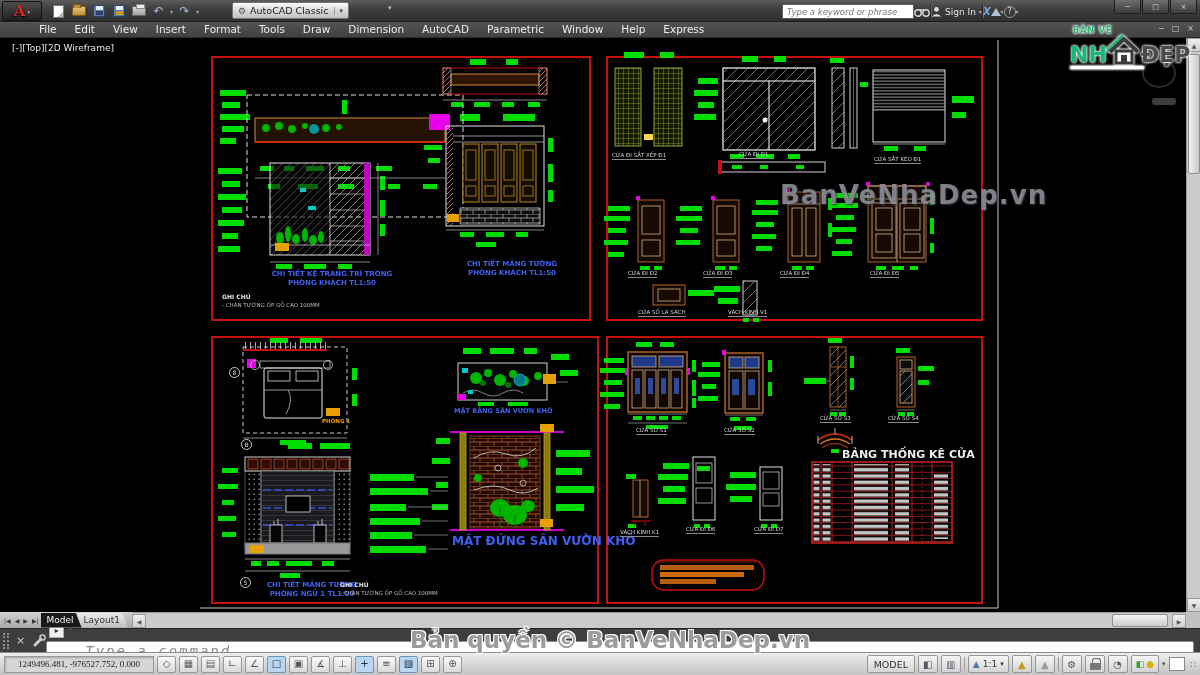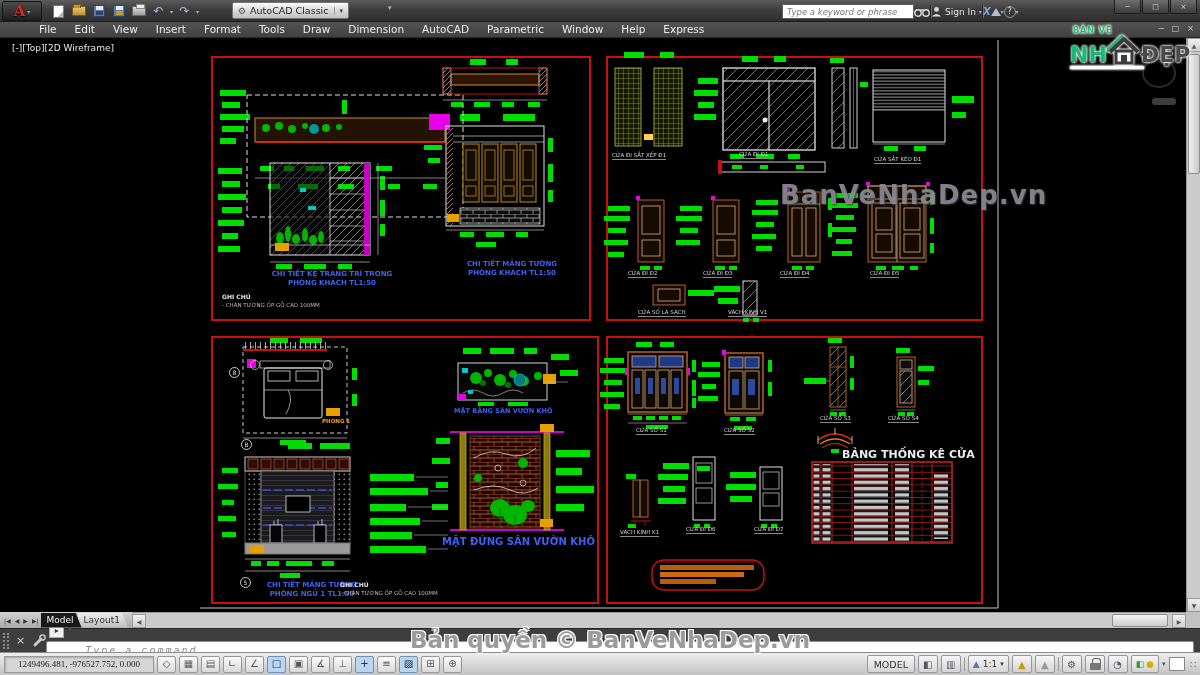--- a/index.html
+++ b/index.html
@@ -104,21 +104,21 @@
     background:linear-gradient(#f4f4f4,#cdcdcd); border:1px solid #8e8e8e; border-radius:2px; }
   .corner { left:1186px; top:612px; width:14px; height:16px; background:#c2c2c2; }
 
   
   .cmdrow { left:0; top:628px; width:1200px; height:24px; background:#3e3e3e; border-top:1px solid #262626;
     display:flex; align-items:center; }
   .cgrip { width:6px; height:16px; margin-left:3px; border-left:2px dotted #8a8a8a; border-right:2px dotted #8a8a8a; }
   .cclose { color:#cfcfcf; font-size:11px; margin:0 7px; }
   .cmdwrap { position:relative; flex:1; margin-right:6px; }
   .cmdwrap input { width:100%; height:19px; background:#fff; border:1px solid #8a8a8a; border-radius:2px;
-    padding-left:38px; font-size:10px; color:#333; font-family:"DejaVu Sans Mono", monospace;margin-top:20px; }
+    padding-left:38px; font-size:14px; color:#333; font-family:"DejaVu Sans Mono", monospace;margin-top:20px; }
   .cmdwrap input::placeholder { color:#8c8c8c; font-style:italic; letter-spacing:2px; }
   .pbox { position:absolute; left:3px; top:2px; width:15px; height:15px; border:1px solid #aaa; background:#f0f0f0;
     color:#333; font-size:8px; display:flex; align-items:center; justify-content:center; }
   .pdd { position:absolute; left:22px; top:4px; font-size:7px; color:#555; }
   .copyright { left:300px; top:627px; width:620px; text-align:center; font-size:23px; font-weight:bold;
     color:#9b9b9b; z-index:30; pointer-events:none;
     text-shadow:-1px -1px 0 #fff,1px -1px 0 #fff,-1px 1px 0 #fff,1px 1px 0 #fff; }
 
   
   .statusbar { left:0; top:652px; width:1200px; height:23px; background:linear-gradient(#eeeeee,#c2c2c2);
@@ -859,21 +859,21 @@
         <span>8</span>
       </div>
     <div class="marker" style="left:233px;top:401px">
         <span>B</span>
       </div>
     <div class="marker" style="left:232px;top:539px">
         <span>5</span>
       </div>
     <div class="roomtag" style="left:314px;top:380px">PHÒNG 1</div>
     <div class="cap" style="left:446px;top:369px;width:96px;font-size:6.5px">MẶT BẰNG SÂN VƯỜN KHÔ</div>
-    <div class="cap" style="left:434px;top:499px;width:104px;font-size:10px">MẶT ĐỨNG SÂN VƯỜN KHÔ</div>
+    <div class="cap" style="left:444px;top:499px;width:104px;font-size:12px">MẶT ĐỨNG SÂN VƯỜN KHÔ</div>
     <div class="cap" style="left:246px;top:543px;width:116px">
       <div>CHI TIẾT MẢNG TƯỜNG</div>
         <div>PHÒNG NGỦ 1  TL1:50</div>
     </div>
     <div class="note-t" style="left:332px;top:543px">GHI CHÚ</div>
     <div class="note-x" style="left:332px;top:552px">- CHÂN TƯỜNG ỐP GỖ CAO 100MM</div>
 
     
     <div class="wlbl" style="left:628px;top:389px">CỬA SỔ S1</div>
     <div class="wlbl" style="left:716px;top:389px">CỬA SỔ S2</div>

